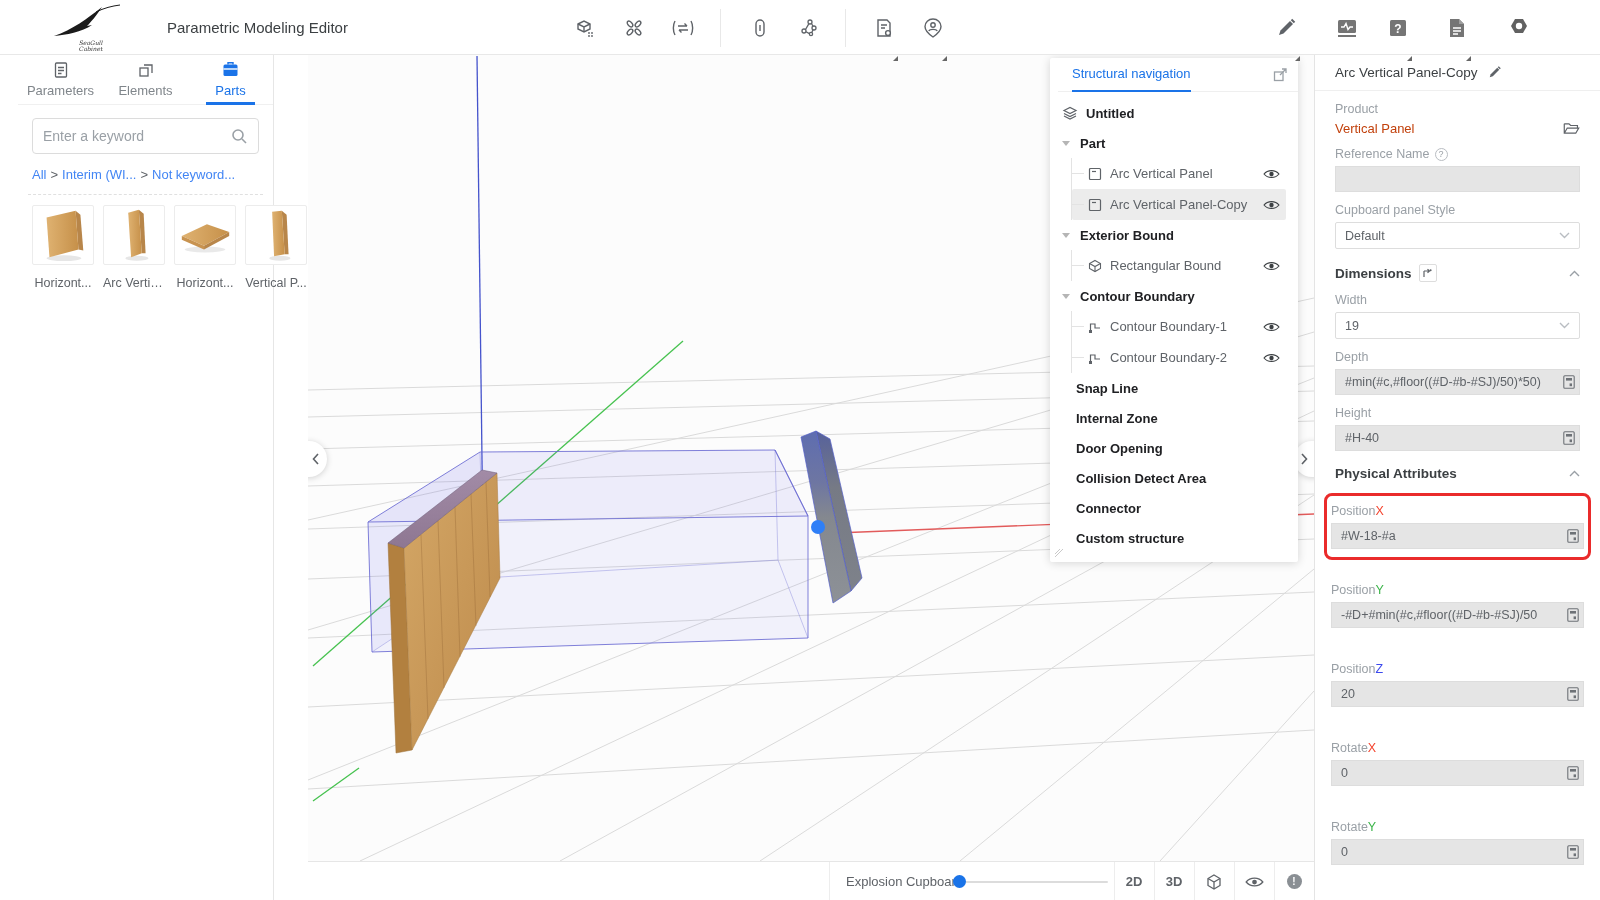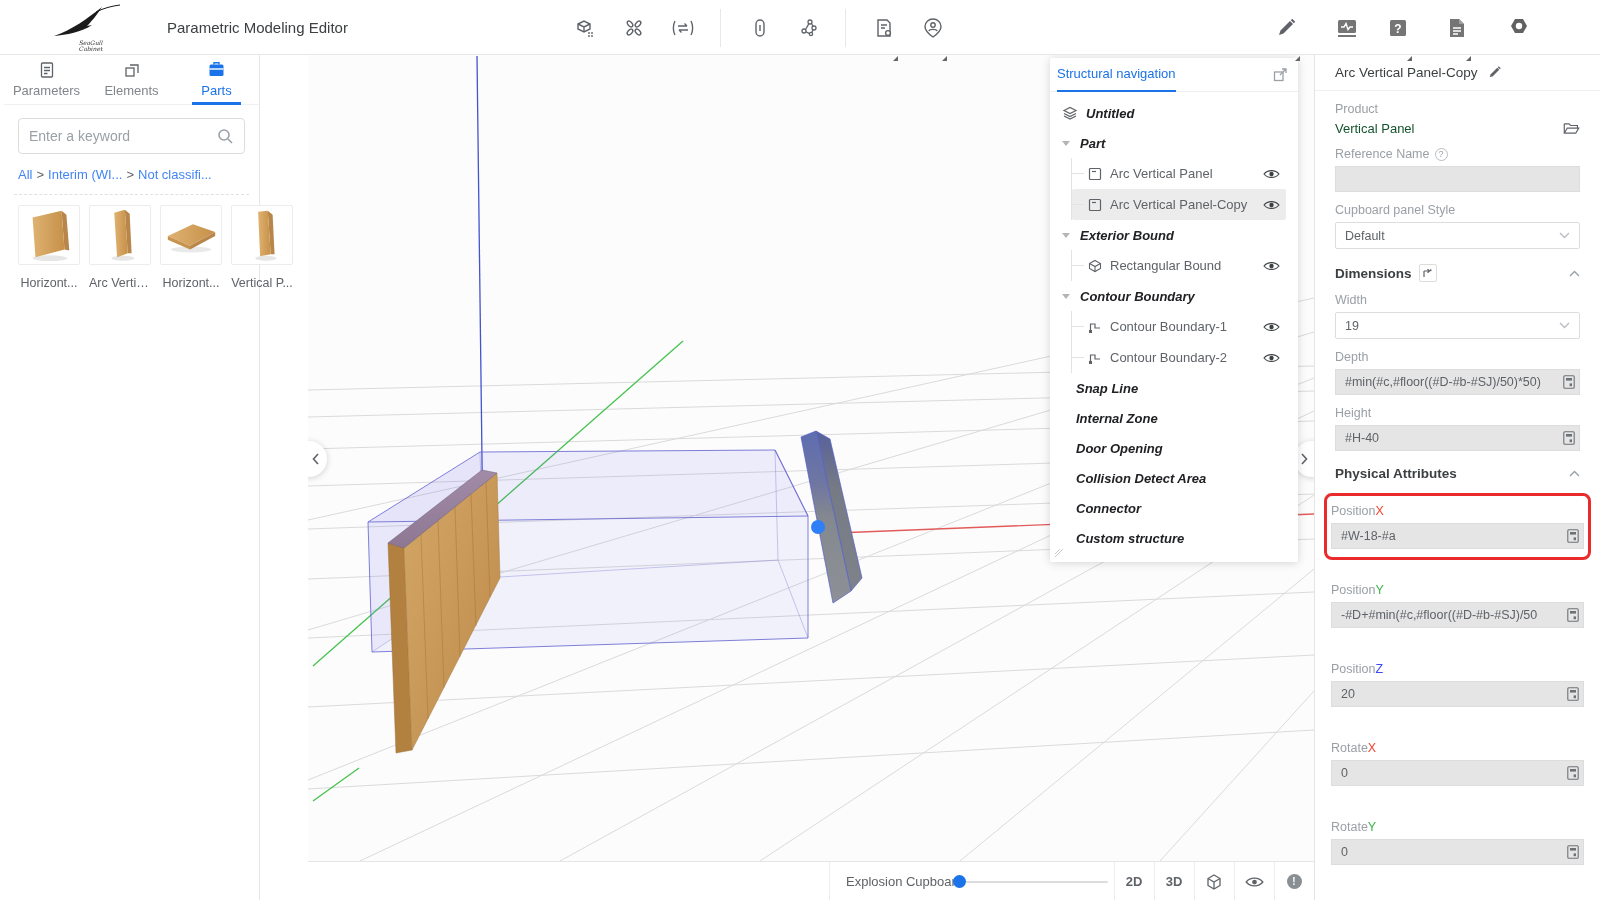--- a/index.html
+++ b/index.html
@@ -14,21 +14,21 @@
   .logo-text { position:absolute; left:0; top:36px; width:90px; text-align:center;
                font-family:"DejaVu Serif", serif; font-style:italic; font-size:6px; color:#333; line-height:6px;}
   .app-title { position:absolute; left:167px; top:19px; font-size:15px; color:#3c4043; }
   .tb-icon { position:absolute; top:15px; width:26px; height:26px; display:flex; align-items:center;
              justify-content:center; cursor:pointer; }
   .tb-sep { position:absolute; top:9px; width:1px; height:38px; background:#e8e8e8; }
   .caret { position:absolute; width:0; height:0; border-left:5px solid transparent;
            border-bottom:5px solid #666; top:41px; }
 
   
-  .sidebar { position:absolute; left:4px; top:55px; width:256px; height:845px; background:#fff;
+  .sidebar { position:absolute; left:18px; top:55px; width:256px; height:845px; background:#fff;
              border-right:1px solid #e6e6e6; z-index:20; }
   .tabs { display:flex; height:50px; border-bottom:1px solid #f0f0f0; }
   .tab { flex:1; display:flex; flex-direction:column; align-items:center; justify-content:center;
          gap:4px; font-size:13px; color:#80868b; cursor:pointer; position:relative; }
   .tab.active { color:#1a73e8; }
   .tab.active .underline { position:absolute; bottom:-1px; left:18px; right:18px; height:3px; background:#1a73e8; }
   .searchbox { margin:13px 14px 0; height:36px; border:1px solid #dcdcdc; border-radius:4px;
                display:flex; align-items:center; padding:0 10px; }
   .searchbox input { flex:1; border:none; outline:none; font-size:14px; color:#3c4043;
                      font-family:"Liberation Sans",sans-serif; }
@@ -57,46 +57,46 @@
   .bb-label { position:absolute; left:538px; top:12px; font-size:13px; color:#5f6368; }
   .bb-track { position:absolute; left:652px; top:19px; width:148px; height:2px; background:#dcdcdc; border-radius:1px; }
   .bb-dot { position:absolute; left:645px; top:13px; width:13px; height:13px; border-radius:50%;
             background:#1a73e8; cursor:pointer; }
   .bb-btn { position:absolute; top:0; width:38px; height:39px; display:flex; align-items:center;
             justify-content:center; font-size:13px; font-weight:bold; color:#5f6368; cursor:pointer; }
 
   
   .navpanel { position:absolute; left:1050px; top:58px; width:248px; height:504px; background:#fff;
               box-shadow:0 1px 10px rgba(0,0,0,.16); border-radius:2px; z-index:25; font-size:13px; }
-  .np-head { height:34px; border-bottom:1px solid #efefef; display:flex; align-items:center; padding:0 10px 0 7px; }
+  .np-head { height:34px; border-bottom:1px solid #efefef; display:flex; align-items:center; padding:0 10px 0 14px;margin-left:8px; }
   .np-title { color:#1a73e8; font-size:13px; position:relative; height:34px; line-height:32px; cursor:pointer;
               border-bottom:2px solid #1a73e8; }
   .np-expand { margin-left:auto; cursor:pointer; display:flex; }
   .np-body { padding:6px 8px 0 12px; position:relative; }
-  .np-row { display:flex; align-items:center; height:30px; gap:8px; cursor:pointer;font-style:italic; }
+  .np-row { display:flex; align-items:center; height:30px; gap:8px; cursor:pointer; }
   .np-root-label { font-weight:bold; color:#202124; }
   .np-group-label { font-weight:bold; color:#202124; }
   .np-tri { width:0; height:0; border-left:4px solid transparent; border-right:4px solid transparent;
             border-top:5px solid #b5b5b5; margin-right:2px; }
   .np-children { margin-left:9px; border-left:1px solid #e3e3e3; }
   .np-child { display:flex; align-items:center; height:31px; gap:8px; padding:0 6px 0 16px;
               position:relative; color:#5f6368; cursor:pointer; border-radius:2px; margin-right:4px;}
   .np-child::before { content:""; position:absolute; left:0; top:15px; width:12px; height:1px; background:#e3e3e3; }
   .np-child.sel { background:#ececec; }
   .np-eye { margin-left:auto; display:flex; cursor:pointer; }
   .np-resize { position:absolute; left:4px; bottom:4px; }
   .np-indent { padding-left:14px; }
 
   
   .props { position:absolute; left:1314px; top:55px; width:286px; height:845px; background:#fff;
            border-left:1px solid #e4e4e4; z-index:28; padding:0 20px; font-size:13px; overflow:hidden; }
   .pr-head { height:36px; display:flex; align-items:center; gap:9px; border-bottom:1px solid #efefef;
              margin:0 -20px; padding:0 20px; font-size:13.5px; color:#3c4043; }
   .plabel { font-size:12.5px; color:#9aa0a6; margin:11px 0 5px; display:flex; align-items:center; gap:5px;}
-  .pvalue-row { display:flex; align-items:center; color:#14532d; font-size:13px; }
+  .pvalue-row { display:flex; align-items:center; color:#c2410c; font-size:13px; }
   .pinput { position:relative; }
   .pinput input { width:100%; height:26px; border:1px solid #ddd; border-radius:0; background:#e5e5e5;
                   font-size:12.5px; color:#5f6368; padding:0 24px 0 9px; outline:none;
                   font-family:"Liberation Sans",sans-serif; white-space:nowrap; }
   .pselect { height:27px; border:1px solid #ddd; border-radius:2px; display:flex; align-items:center;
              padding:0 9px; color:#5f6368; font-size:12.5px; cursor:pointer; }
   .pselect .chev { margin-left:auto; }
   .calc-btn { position:absolute; right:5px; top:6px; cursor:pointer; display:flex; }
   .sect { display:flex; align-items:center; gap:7px; margin-top:15px; font-weight:bold; font-size:13.5px;
           color:#3c4043; cursor:pointer; }
@@ -256,21 +256,21 @@
 
     <div class="searchbox">
       <input type="text" placeholder="Enter a keyword" style="">
       <svg width="18" height="18" viewBox="0 0 18 18" fill="none" stroke="#9aa0a6" stroke-width="1.6">
         <circle cx="8" cy="8" r="5"></circle>
           <path d="M12 12 L16 16"></path>
       </svg>
     </div>
 
     <div class="breadcrumb">
-      <a>All</a><span class="bc-sep">&gt;</span><a>Interim (WI...</a><span class="bc-sep">&gt;</span><a>Not classifi...</a>
+      <a>All</a><span class="bc-sep">&gt;</span><a>Interim (WI...</a><span class="bc-sep">&gt;</span><a>Not keyword...</a>
     </div>
 
     <div class="dash-div"></div>
 
     <div class="parts-grid">
       <div class="part-card">
         <svg class="part-thumb" viewBox="0 0 62 60">
           <defs>
               <linearGradient id="w1" x1="0" y1="0" x2="1" y2="0">
             <stop offset="0" stop-color="#dfb271"></stop>

